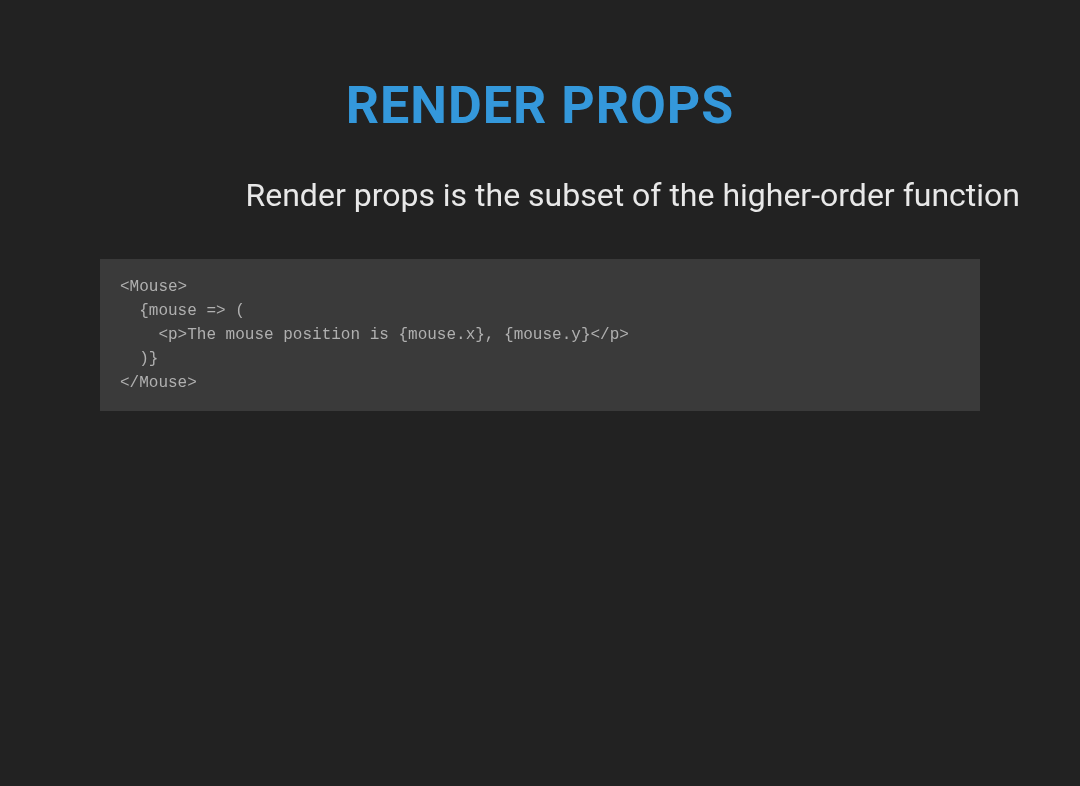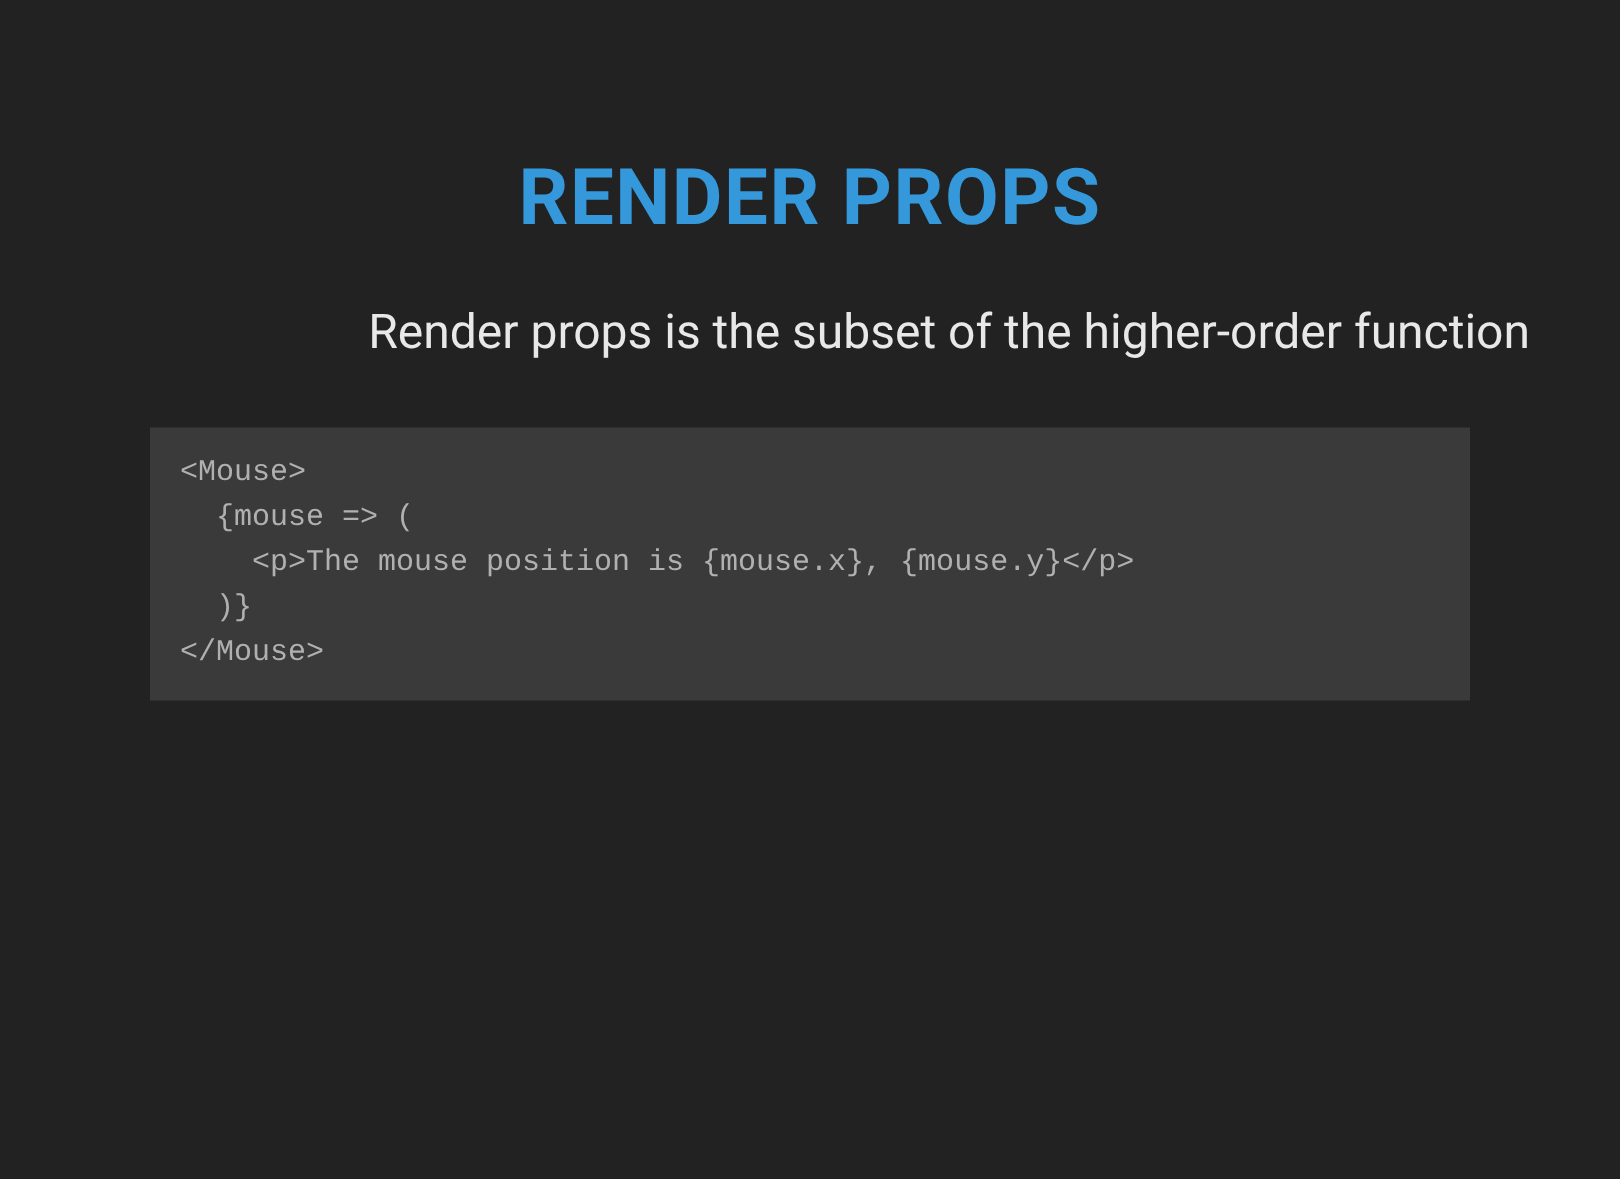--- a/index.html
+++ b/index.html
@@ -14,21 +14,21 @@
       color: #e8e8e8;
       font-family: -apple-system, BlinkMacSystemFont, "Segoe UI", Roboto, "Helvetica Neue", Arial, sans-serif;
       padding: 0;
       overflow: hidden;
     }
     .slide {
       width: 100%;
       height: 100%;
       display: flex;
       flex-direction: column;
-      padding-top: 101px;
+      padding-top: 75px;
     }
     .title {
       color: #3498db;
       font-size: 52px;
       font-weight: 700;
       text-align: center;
       letter-spacing: 1px;
       margin-bottom: 40px;
     }
     .subtitle {
@@ -58,21 +58,21 @@
       left: 10px;
       top: 0;
       font-size: 31px;
       color: #e8e8e8;
     }
     .code-block {
       background-color: #3a3a3a;
       margin: 0 100px;
       padding: 16px 20px;
       font-family: "Consolas", "Monaco", "Courier New", monospace;
-      font-size: 20px;
+      font-size: 16px;
       line-height: 1.5;
       color: #b0b0b0;
       white-space: pre;
       overflow: hidden;
     }
   </style>
 </head>
 <body>
 
 <div class="slide">

